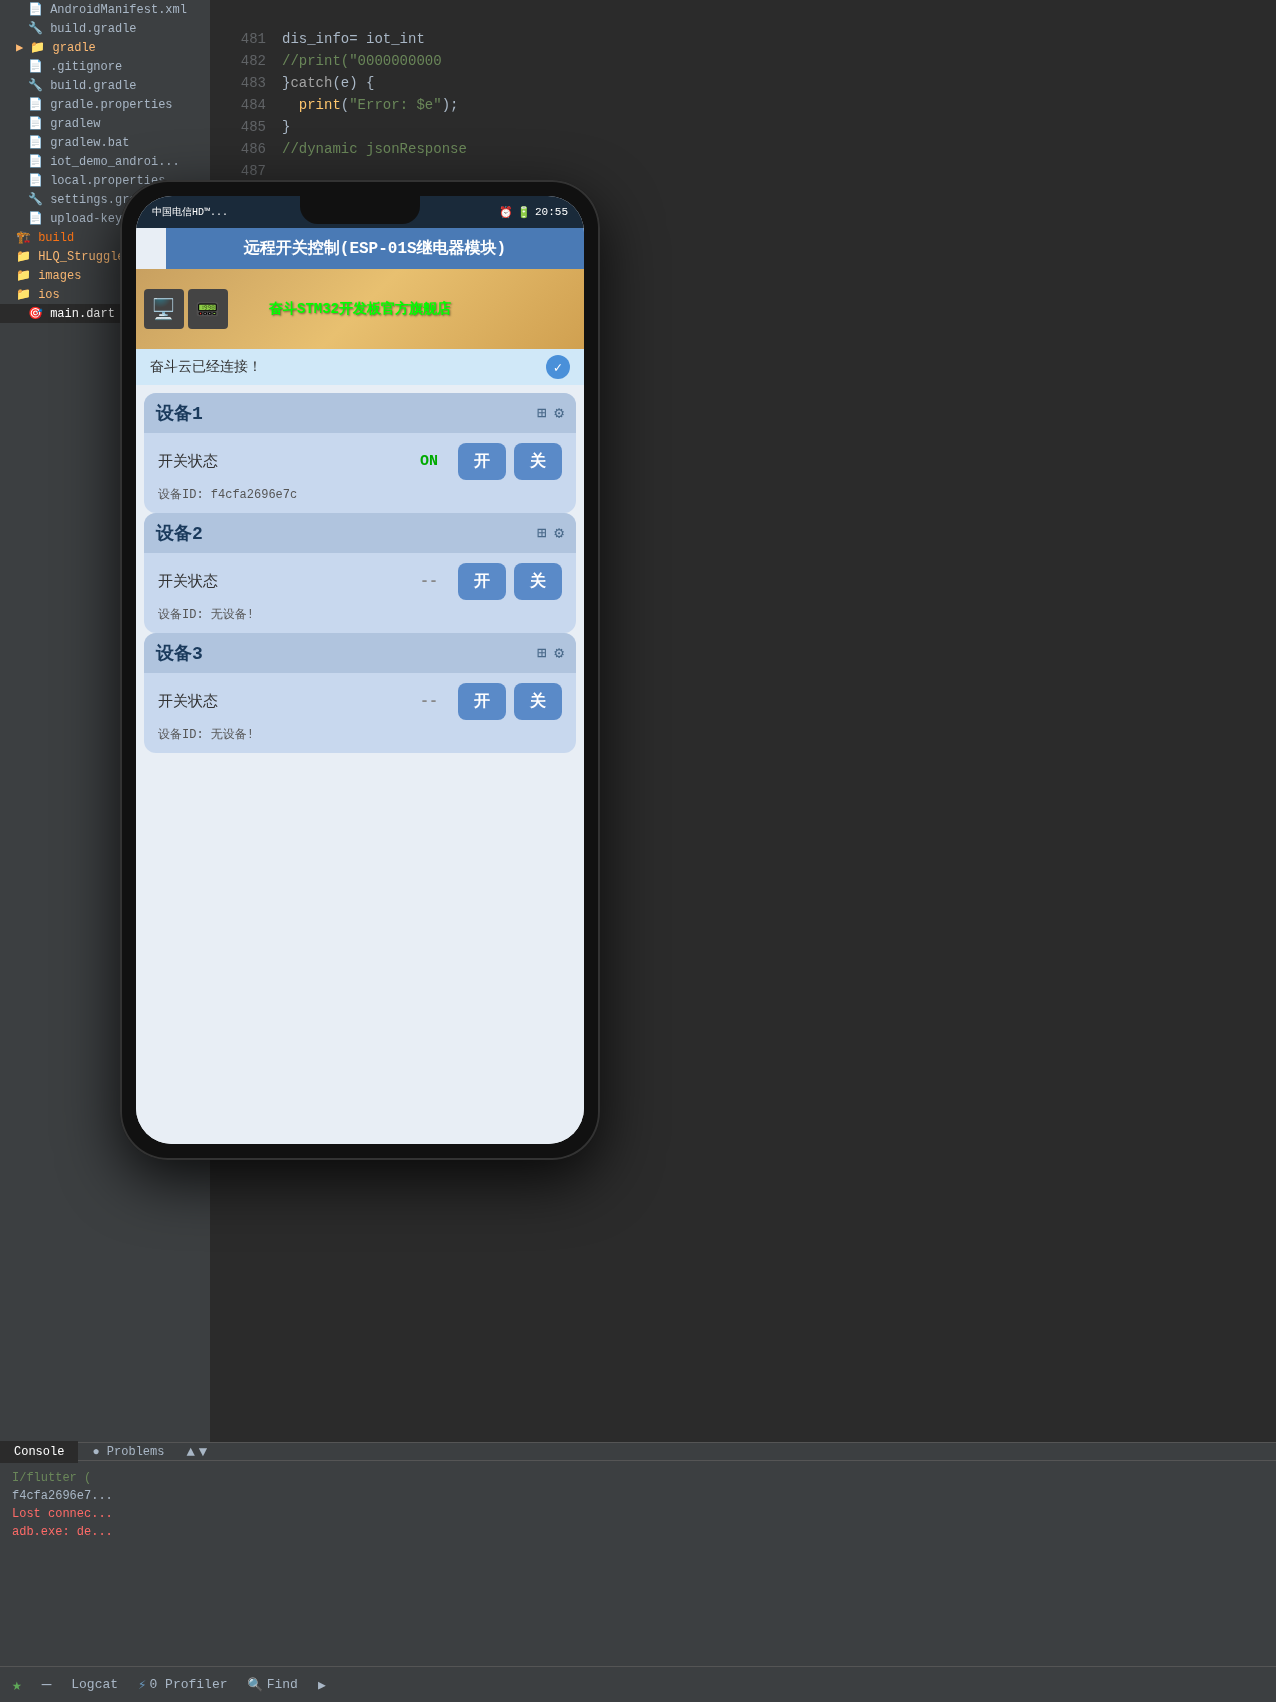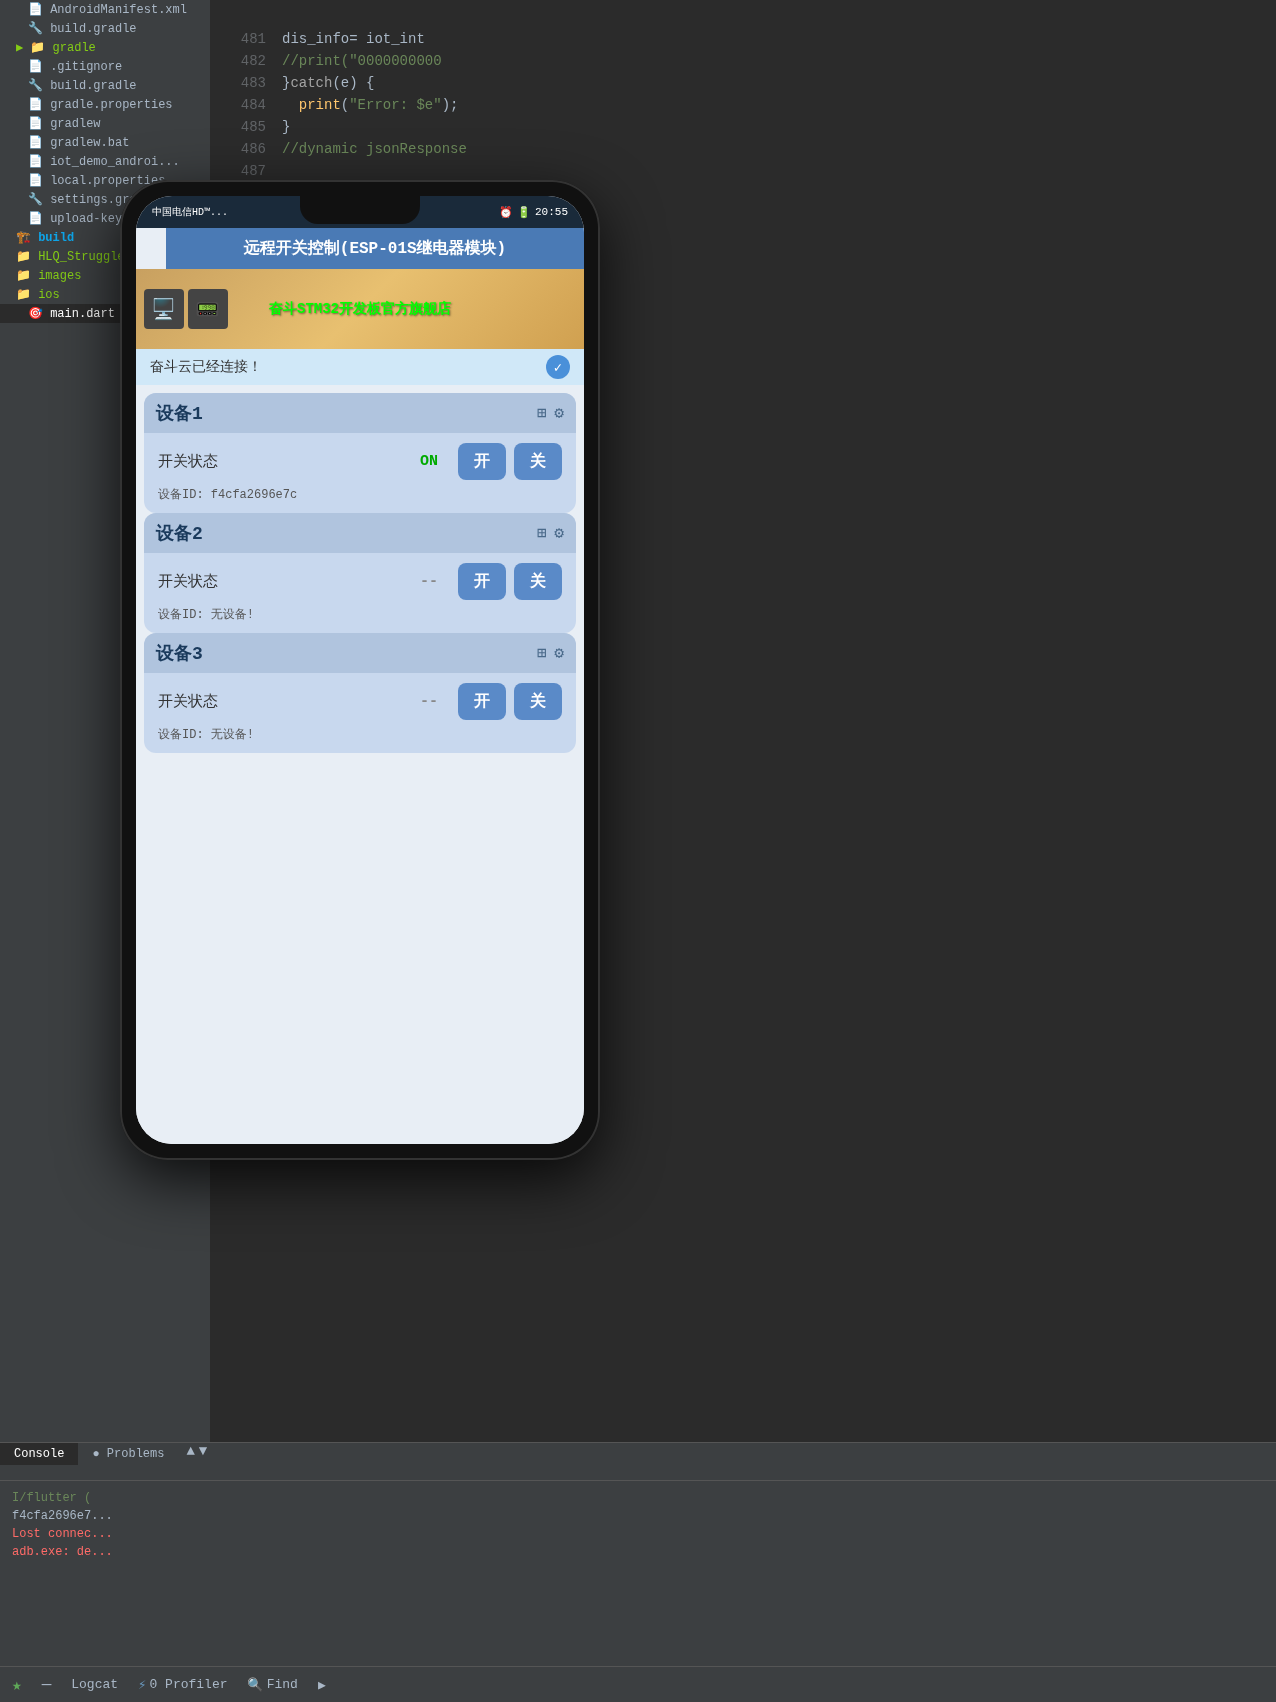--- a/index.html
+++ b/index.html
@@ -31,21 +31,21 @@
       font-size: 13px;
       color: #a9b7c6;
     }
 
     .file-item {
       padding: 2px 8px 2px 16px;
       white-space: nowrap;
       font-size: 12px;
     }
 
-    .file-item.folder { color: #84cc16; }
+    .file-item.folder { color: #fdba74; }
     .file-item.file { color: #a9b7c6; padding-left: 28px; }
 
     
     .code-area {
       position: absolute;
       top: 0; left: 210px;
       width: calc(100% - 210px);
       height: 100%;
       background: #2b2b2b;
       padding: 8px 16px;
@@ -321,21 +321,21 @@
   </div>
   <div class="file-item file">
     <span>📄</span> local.properties
   </div>
   <div class="file-item file">
     <span>🔧</span> settings.gradle
   </div>
   <div class="file-item file">
     <span>📄</span> upload-keystore...
   </div>
-  <div class="file-item folder" style="color:#0ea5e9;font-weight:bold;">
+  <div class="file-item folder" style="color:#f97316;">
     <span>🏗️</span> build
   </div>
   <div class="file-item folder">
     <span>📁</span> HLQ_Struggle
   </div>
   <div class="file-item folder">
     <span>📁</span> images
   </div>
   <div class="file-item folder">
     <span>📁</span> ios
@@ -399,21 +399,21 @@
   <div style="height: 40px;"></div>
   <div class="code-line">
     <span class="line-num"></span>
     <span class="kw-white">_info2.LED1 ??= </span>
       <span class="kw-green">"--"</span>
       <span class="kw-white">;</span>
   </div>
 </div>
 
 <div style="position:absolute; bottom:0; left:0; width:100%; height:260px; background:#3c3f41; border-top:1px solid #555; z-index:5;">
-  <div style="display:flex; height:38px; background:#3c3f41; align-items:flex-start; border-bottom:1px solid #555;">
+  <div style="display:flex; height:18px; background:#3c3f41; align-items:center; border-bottom:1px solid #555;">
     <div style="padding:4px 14px; font-size:12px; color:#fff; background:#2b2b2b; cursor:pointer;">Console</div>
     <div style="padding:4px 14px; font-size:12px; color:#a9b7c6; cursor:pointer;">● Problems</div>
     <div style="margin-left:8px; display:flex; gap:4px; align-items:center;">
       <span style="color:#a9b7c6; cursor:pointer; font-size:14px;">▲</span>
       <span style="color:#a9b7c6; cursor:pointer; font-size:14px;">▼</span>
     </div>
   </div>
   <div class="console-content">
     <div><span class="console-green">I/flutter (</span></div>
     <div style="color:#a9b7c6;">f4cfa2696e7...</div>

